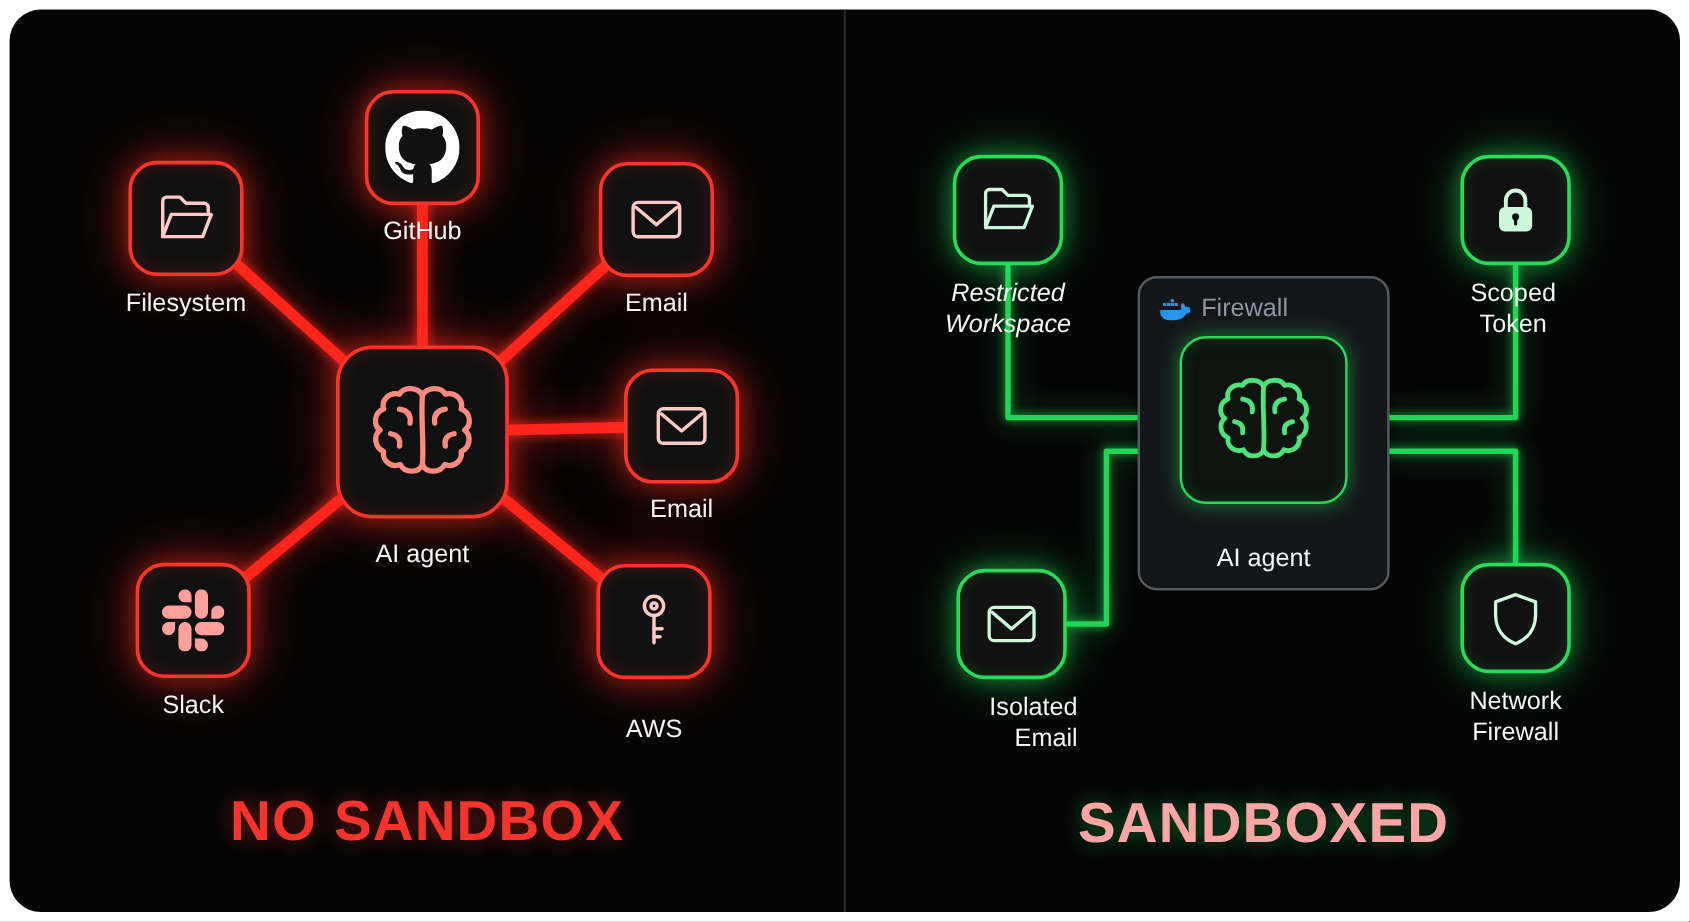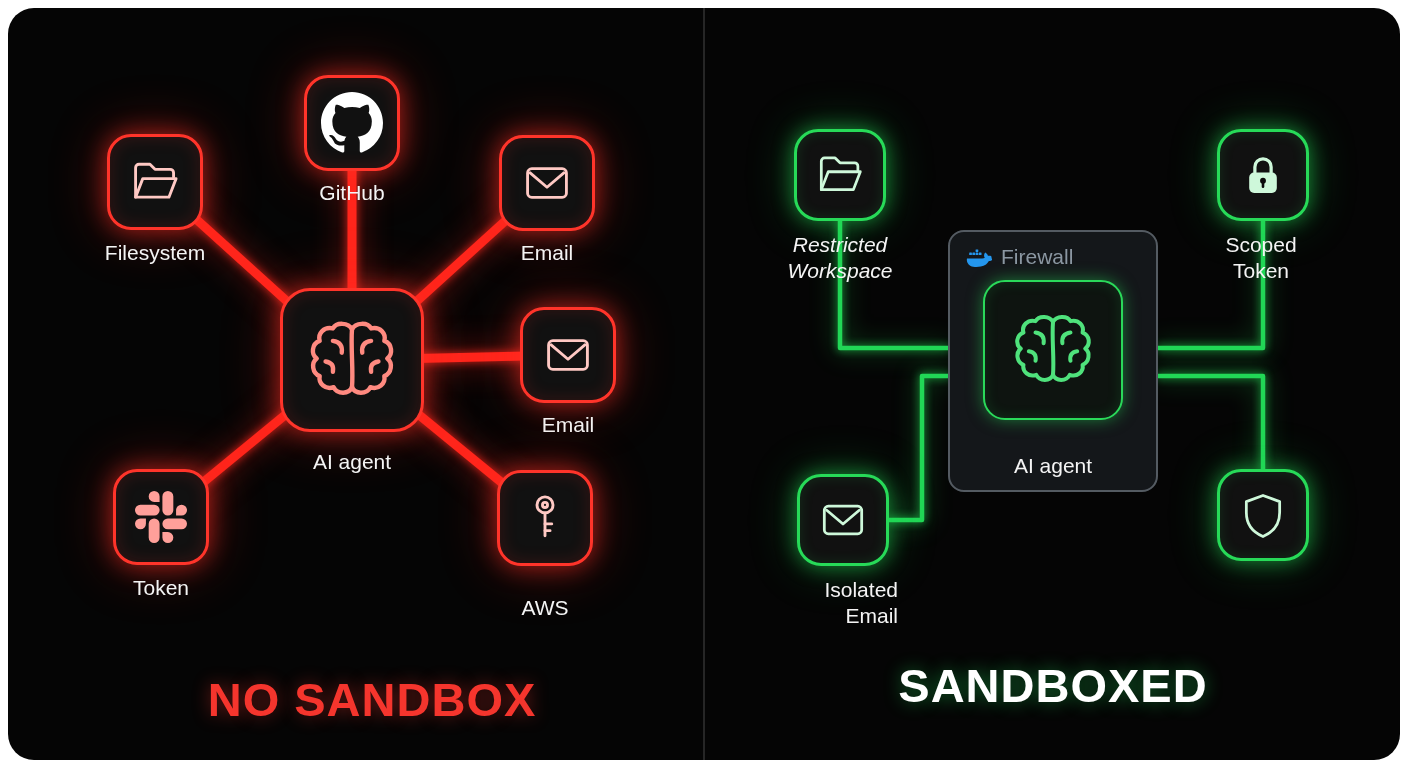--- a/index.html
+++ b/index.html
@@ -21,21 +21,21 @@
         box-shadow:0 0 24px rgba(255,45,35,.60),0 0 58px rgba(255,45,35,.32),inset 0 0 18px rgba(255,45,35,.16);}
   .node.green{border:3px solid #27da58;color:#cef8da;
         box-shadow:0 0 20px rgba(35,220,85,.55),0 0 48px rgba(35,220,85,.28),inset 0 0 14px rgba(35,220,85,.14);}
   .node.center{border-radius:30px;}
   .node svg{display:block;}
   .stroke-icon{fill:none;stroke:currentColor;stroke-width:3.4;stroke-linecap:round;stroke-linejoin:round;}
   .node-label{position:absolute;color:#f4f4f4;font-size:21px;line-height:26px;text-align:center;}
   .panel-title{position:absolute;left:0;text-align:center;font-weight:800;font-size:47px;letter-spacing:1px;}
   .panel-left .panel-title{width:696px;top:648px;color:#f5352d;
         text-shadow:0 0 18px rgba(245,53,45,.45);}
-  .panel-right .panel-title{width:694px;top:650px;color:#ffffff;
+  .panel-right .panel-title{width:694px;top:650px;color:#fca5a5;
         text-shadow:0 0 18px rgba(31,227,91,.45);}
   .container-box{position:absolute;left:242px;top:222px;width:210px;height:262px;background:#14171a;
         border:2px solid #545b62;border-radius:16px;box-sizing:border-box;}
   .container-header{position:absolute;left:260px;top:237px;display:flex;align-items:center;gap:9px;}
   .container-header .label{color:#8b97a2;font-size:21px;}
   .agent-node-green{position:absolute;left:277px;top:272px;width:140px;height:140px;background:#0e1410;
         border:2.5px solid #2ad95a;border-radius:22px;display:flex;align-items:center;justify-content:center;
         box-sizing:border-box;color:#49e27a;
         box-shadow:0 0 16px rgba(35,220,85,.5),inset 0 0 14px rgba(35,220,85,.15);}
 </style>
@@ -94,21 +94,21 @@
         <path d="M12 20 L32 37 L52 20"></path>
       </svg>
     </div>
     <div class="node-label" style="left:460px;top:404px;width:200px;">Email</div>
 
     <div class="node red" style="left:105px;top:461px;width:96px;height:96px;">
       <svg width="52" height="52" viewBox="0 0 24 24">
         <path fill="#ffa09a" d="M5.042 15.165a2.528 2.528 0 0 1-2.52 2.523A2.528 2.528 0 0 1 0 15.165a2.527 2.527 0 0 1 2.522-2.52h2.52v2.52zm1.271 0a2.527 2.527 0 0 1 2.521-2.52 2.527 2.527 0 0 1 2.521 2.52v6.313A2.528 2.528 0 0 1 8.834 24a2.528 2.528 0 0 1-2.521-2.522v-6.313zM8.834 5.042a2.528 2.528 0 0 1-2.521-2.52A2.528 2.528 0 0 1 8.834 0a2.528 2.528 0 0 1 2.521 2.522v2.52H8.834zm0 1.271a2.528 2.528 0 0 1 2.521 2.521 2.528 2.528 0 0 1-2.521 2.521H2.522A2.528 2.528 0 0 1 0 8.834a2.528 2.528 0 0 1 2.522-2.521h6.312zm10.122 2.521a2.528 2.528 0 0 1 2.522-2.521A2.528 2.528 0 0 1 24 8.834a2.528 2.528 0 0 1-2.522 2.521h-2.522V8.834zm-1.268 0a2.528 2.528 0 0 1-2.523 2.521 2.527 2.527 0 0 1-2.52-2.521V2.522A2.527 2.527 0 0 1 15.165 0a2.528 2.528 0 0 1 2.523 2.522v6.312zm-2.523 10.122a2.528 2.528 0 0 1 2.523 2.522A2.528 2.528 0 0 1 15.165 24a2.527 2.527 0 0 1-2.52-2.522v-2.522h2.52zm0-1.268a2.527 2.527 0 0 1-2.52-2.523 2.526 2.526 0 0 1 2.52-2.52h6.313A2.527 2.527 0 0 1 24 15.165a2.528 2.528 0 0 1-2.522 2.523h-6.313z"></path>
       </svg>
     </div>
-    <div class="node-label" style="left:53px;top:567px;width:200px;">Token</div>
+    <div class="node-label" style="left:53px;top:567px;width:200px;">Slack</div>
 
     <div class="node red" style="left:489px;top:462px;width:96px;height:96px;">
       <svg width="54" height="54" viewBox="0 0 64 64" class="stroke-icon">
         <circle cx="32" cy="16.5" r="9.5"></circle>
         <circle cx="32" cy="16.5" r="3"></circle>
         <path d="M32 26 V53"></path>
         <path d="M32 39 h8"></path>
         <path d="M32 47 h6"></path>
       </svg>
     </div>
@@ -120,21 +120,21 @@
         <path d="M32 11 C34.5 6.5 42.5 6 45 10.5 C51 9 55.5 14 54 19 C59.5 21 60 28 56 31 C60 34 59 41 54 43 C55 48 50 52.5 44.5 50.5 C42 55.5 34 55.5 32 50.5"></path>
         <path d="M32 11 C31 24 33 38 32 50.5"></path>
         <path d="M19 19 q7 1 6 8"></path>
         <path d="M45 19 q-7 1 -6 8"></path>
         <path d="M14 33 q6 1 5 7"></path>
         <path d="M50 33 q-6 1 -5 7"></path>
       </svg>
     </div>
     <div class="node-label" style="left:244px;top:441px;width:200px;">AI agent</div>
 
-    <h1 class="panel-title" style="margin:16px;">NO SANDBOX</h1>
+    <h1 class="panel-title" style="margin:0;">NO SANDBOX</h1>
   </section>
 
   <section class="panel panel-right">
 
     <div class="container-box"></div>
     <div class="container-header">
       <svg width="26" height="20" viewBox="0 0 26 20">
         <g fill="#2496ed">
           <rect x="3.2" y="5.6" width="2.7" height="2.5" rx="0.4"></rect>
           <rect x="6.4" y="5.6" width="2.7" height="2.5" rx="0.4"></rect>
@@ -184,17 +184,18 @@
         <path d="M12 20 L32 37 L52 20"></path>
       </svg>
     </div>
     <div class="node-label" style="left:82px;top:569px;width:110px;text-align:right;">Isolated Email</div>
 
     <div class="node green" style="left:511px;top:461px;width:92px;height:92px;">
       <svg width="52" height="52" viewBox="0 0 64 64" class="stroke-icon">
         <path d="M32 8 L52.5 15.5 V29 C52.5 43.5 44 53.5 32 58.5 C20 53.5 11.5 43.5 11.5 29 V15.5 Z"></path>
       </svg>
     </div>
+    <div class="node-label" style="left:497px;top:564px;width:120px;">Network Firewall</div>
 
     <h1 class="panel-title" style="margin:0;">SANDBOXED</h1>
   </section>
 
 </div>
 
 </body></html>

